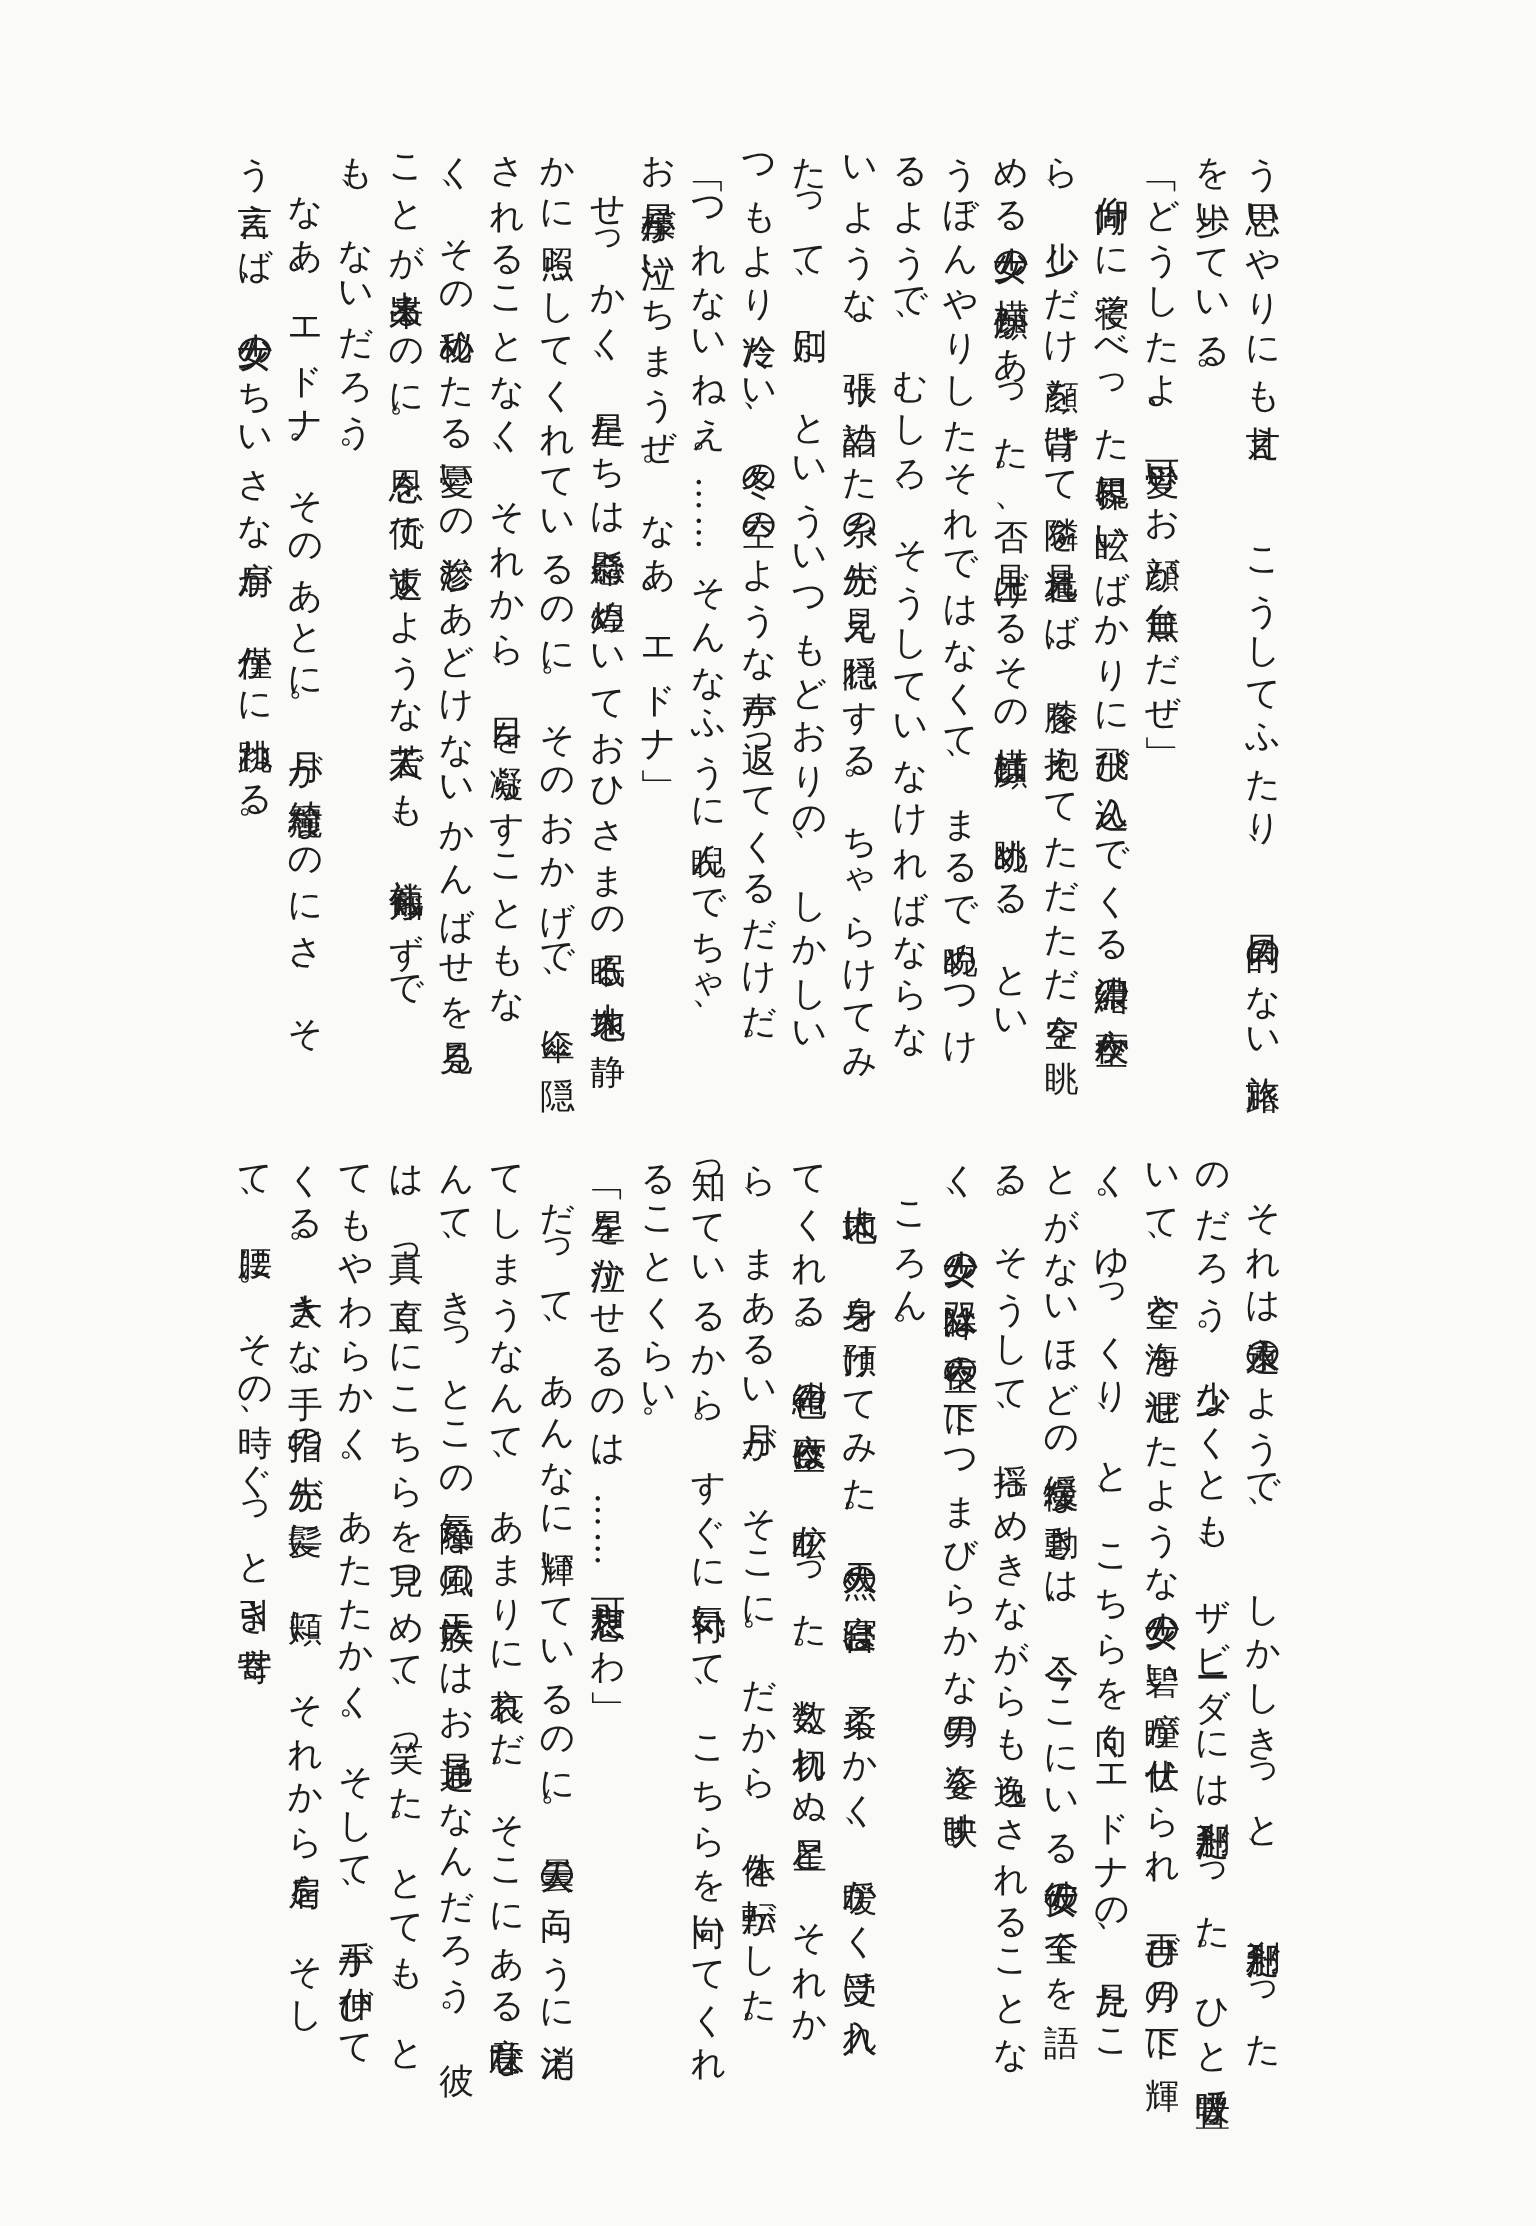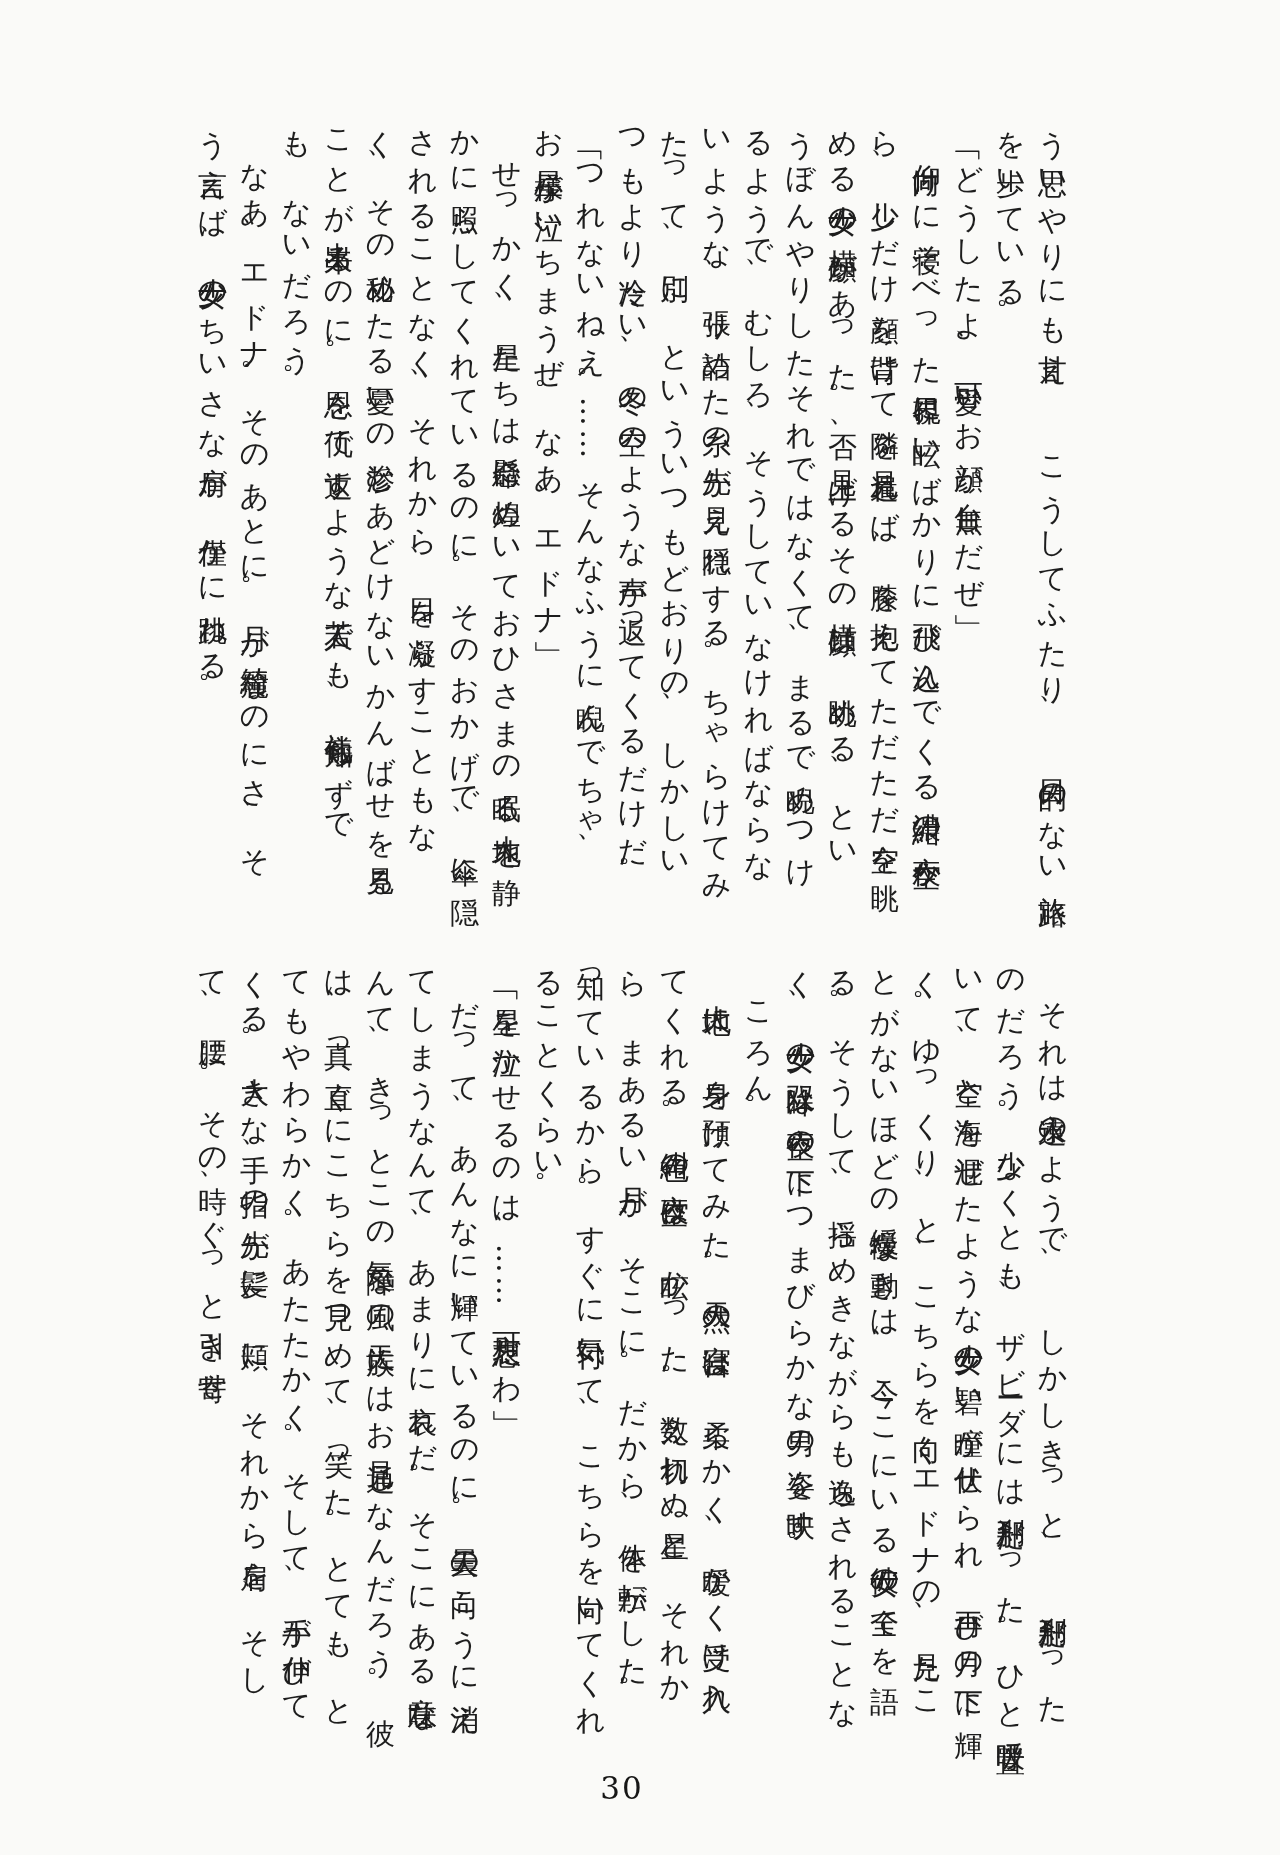--- a/index.html
+++ b/index.html
@@ -68,15 +68,14 @@
   </section>
 
   <section class="tblock tblock--lower">
     <p class="indent">それは永遠のようで、　しかしきっと、　刹那だったのだろう。少なくとも、ザビーダには刹那だった。ひと呼吸置いて、空と海を混ぜたような少女の碧い瞳が伏せられ、再び月の下に輝く。ゆっくり、と、こちらを向くエドナの、見たことがないほどの緩慢な動きは、今ここにいる彼女の全てを語る。そうして、揺らめきながらも逸らされることなく、少女の双眸は夜空の下につまびらかな男の姿を映す。</p>
     <p class="indent">ころん。</p>
     <p class="indent">大地に、身を預けてみた。天然の寝台は、柔らかく、暖かく受け入れてくれる。紺色の夜空は、眩かった。数え切れぬ星と、それから、まあるい月が、そこに。だから、体を転がした。知っているから。すぐに気付いて、こちらを向いてくれることくらい。</p>
     <p class="indent">「星を泣かせるのは、……可哀想だわ」</p>
     <p class="indent">だって、あんなに輝いているのに。曇天の向こうに消えてしまうなんて、あまりに哀れだ。そこにある意味なんて、きっとこの気障な風の天族にはお見通しなんだろう。彼は、真っ直ぐにこちらを見つめて、笑った。とても、とてもやわらかく。あたたかく。そして、手が伸びてくる。大きな手、指の先が髪に、頬に、それから肩を、そして、腰に。その時、ぐっと引き寄せ</p>
   </section>
 
-  <div class="pagenum">30</div>
 
 </main>
 
 </body></html>

